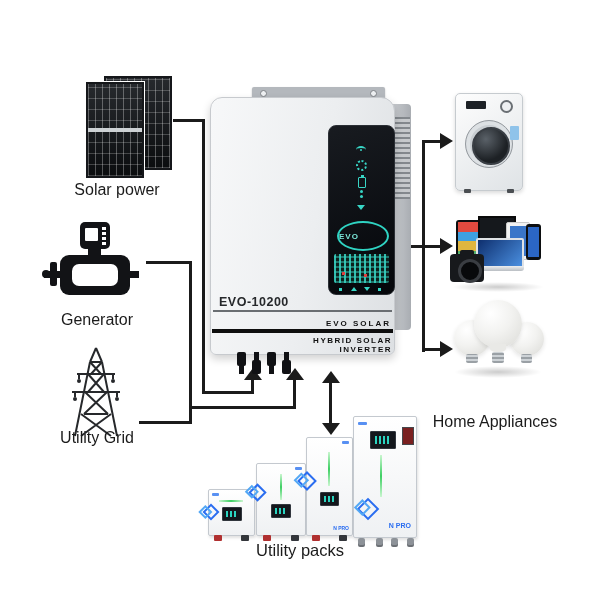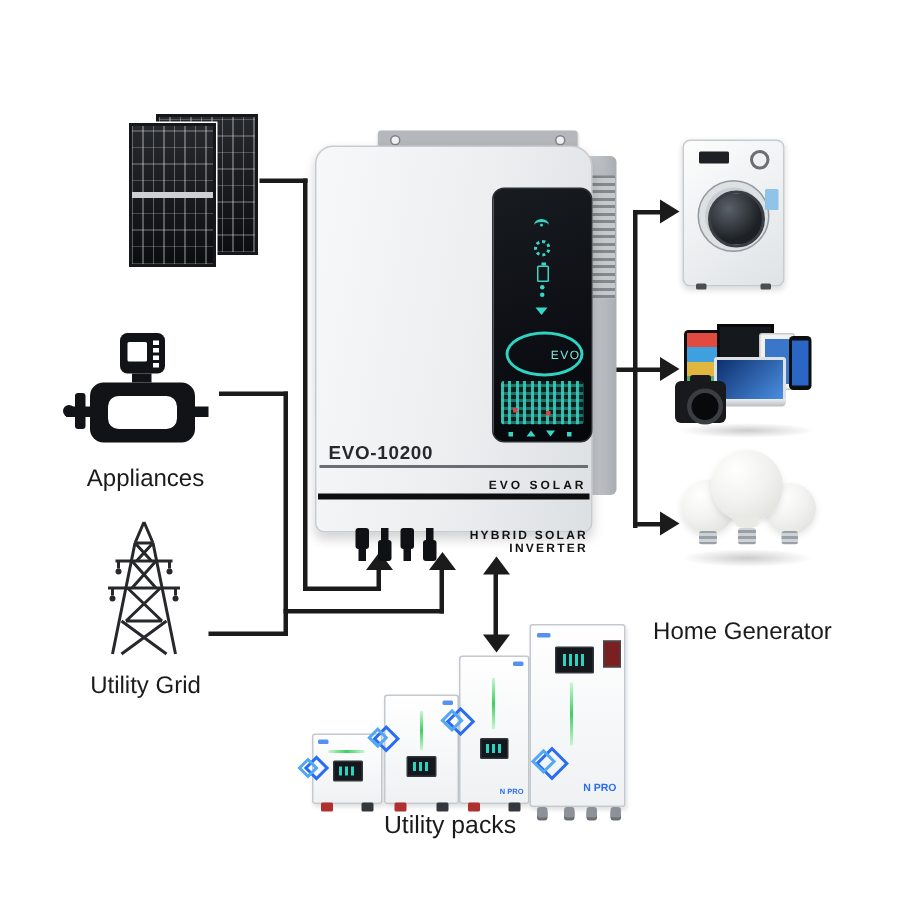--- a/index.html
+++ b/index.html
@@ -28,22 +28,22 @@
 
   
   .bracket{background:#b4b8bd;border-radius:2px;box-shadow:0 1px 2px rgba(0,0,0,.25);}
   .hole{position:absolute;width:5px;height:5px;background:#eef0f2;border:1px solid #7e8286;border-radius:50%;}
   .inv-body{background:linear-gradient(100deg,#f7f8f9 0%,#eceef0 55%,#dde0e3 100%);
             border:1px solid #c7cace;border-radius:12px 14px 6px 6px;
             box-shadow:0 4px 8px rgba(0,0,0,.18);}
   .side-fin{background:linear-gradient(90deg,#c9ccd0,#a9adb2);border-radius:0 4px 4px 0;}
   .heatsink{background:repeating-linear-gradient(0deg,#83888d 0 2px,#c6c9cc 2px 5px);}
   .disp{background:linear-gradient(160deg,#181b20,#04060a);border:1px solid #2b2f35;border-radius:8px;}
-  .oval{border:2px solid #2fd3c2;border-radius:50%;display:flex;align-items:center;justify-content:flex-end;
-        color:#7ce8da;font-size:8px;font-weight:normal;letter-spacing:1px;}
+  .oval{border:2px solid #2fd3c2;border-radius:50%;display:flex;align-items:center;justify-content:flex-start;
+        color:#7ce8da;font-size:8px;font-weight:bold;letter-spacing:1px;}
   .lcd{background-color:#0c211d;border-radius:2px;
        background-image:
          repeating-linear-gradient(90deg, rgba(56,214,198,.85) 0 2px, transparent 2px 5px),
          repeating-linear-gradient(0deg, rgba(56,214,198,.45) 0 2px, transparent 2px 5px);}
   .reddot{position:absolute;width:3px;height:3px;background:#e04040;}
   .pi{position:absolute;}
   .icon-wifi{width:10px;height:6px;border-top:2px solid #38d6c6;border-radius:50% 50% 0 0;}
   .icon-wifi::after{content:'';display:block;width:2px;height:2px;background:#38d6c6;border-radius:50%;margin:1px auto 0;}
   .icon-gear{width:7px;height:7px;border:2px dotted #38d6c6;border-radius:50%;}
   .icon-batt{width:6px;height:9px;border:1px solid #38d6c6;border-radius:1px;}
@@ -124,55 +124,56 @@
   <div class="ah-right" style="left:440px;top:133px;"></div>
   <div class="wire" style="left:422px;top:245px;width:20px;height:3px;"></div>
   <div class="ah-right" style="left:440px;top:238px;"></div>
   <div class="wire" style="left:422px;top:348px;width:20px;height:3px;"></div>
   <div class="ah-right" style="left:440px;top:341px;"></div>
 
   <div class="abs" style="left:86px;top:74px;width:86px;height:102px;">
     <div class="sp" style="left:18px;top:2px;width:64px;height:90px;"></div>
     <div class="sp front" style="left:0px;top:8px;width:54px;height:92px;"></div>
   </div>
+  <div class="label abs" style="left:62px;top:181px;width:110px;">Solar power</div>
 
   <svg class="abs" style="left:42px;top:220px;" width="100" height="82" viewBox="0 0 100 82">
     <rect x="38" y="2" width="30" height="27" rx="5" fill="#121316"></rect>
     <rect x="43" y="8" width="13" height="13" rx="1" fill="#fff"></rect>
     <rect x="60" y="7" width="4" height="3" fill="#fff"></rect>
       <rect x="60" y="12" width="4" height="3" fill="#fff"></rect>
     <rect x="60" y="17" width="4" height="3" fill="#fff"></rect>
       <rect x="60" y="22" width="4" height="3" fill="#fff"></rect>
     <rect x="46" y="29" width="13" height="6" fill="#121316"></rect>
     <rect x="18" y="35" width="70" height="40" rx="9" fill="#121316"></rect>
     <rect x="30" y="44" width="46" height="22" rx="7" fill="#fff"></rect>
     <rect x="2" y="51" width="18" height="7" fill="#121316"></rect>
     <rect x="8" y="42" width="7" height="24" rx="2" fill="#121316"></rect>
     <circle cx="4" cy="54" r="4" fill="#121316"></circle>
     <rect x="86" y="51" width="11" height="7" fill="#121316"></rect>
   </svg>
-  <div class="label abs" style="left:42px;top:311px;width:110px;">Appliances</div>
+  <div class="label abs" style="left:42px;top:311px;width:110px;">Generator</div>
 
   <svg class="abs" style="left:55px;top:346px;" width="85" height="94" viewBox="0 0 85 94">
     <g stroke="#26282b" stroke-width="2" fill="none">
       <path d="M41 2 L35 16 M41 2 L47 16 M35 16 L47 16"></path>
       <path d="M35 16 L20 90 M47 16 L62 90"></path>
       <path d="M22 28 L60 28 M17 46 L65 46"></path>
       <path d="M35 16 L46 28 M47 16 L36 28"></path>
       <path d="M33 28 L49 46 M49 28 L33 46"></path>
       <path d="M30 46 L53 68 M52 46 L29 68 M29 68 L53 68"></path>
       <path d="M26 68 L56 90 M56 68 L26 90"></path>
       <path d="M24 28 l0 5 M58 28 l0 5 M20 46 l0 5 M62 46 l0 5"></path>
     </g>
     <circle cx="24" cy="35" r="2" fill="#26282b"></circle>
       <circle cx="58" cy="35" r="2" fill="#26282b"></circle>
     <circle cx="20" cy="53" r="2" fill="#26282b"></circle>
       <circle cx="62" cy="53" r="2" fill="#26282b"></circle>
   </svg>
-  <div class="label abs" style="left:42px;top:449px;width:110px;">Utility Grid</div>
+  <div class="label abs" style="left:42px;top:429px;width:110px;">Utility Grid</div>
 
   <div class="bracket abs" style="left:252px;top:87px;width:133px;height:13px;">
     <div class="hole" style="left:8px;top:3px;"></div>
     <div class="hole" style="right:8px;top:3px;"></div>
   </div>
   <div class="side-fin abs" style="left:392px;top:104px;width:19px;height:226px;"></div>
   <div class="heatsink abs" style="left:393px;top:117px;width:17px;height:82px;"></div>
   <div class="inv-body abs" style="left:210px;top:97px;width:183px;height:256px;">
 
     <div class="disp abs" style="left:117px;top:27px;width:65px;height:168px;">
@@ -192,21 +193,21 @@
         <div class="tch-sq" style="left:2px;top:2px;"></div>
         <div class="tch-up" style="left:14px;top:1px;"></div>
         <div class="tch-dn" style="left:27px;top:1px;"></div>
         <div class="tch-sq" style="left:41px;top:2px;"></div>
       </div>
     </div>
     <div class="model-txt abs" style="left:8px;top:197px;">EVO-10200</div>
     <div class="thin-line abs" style="left:2px;top:212px;width:179px;height:2px;"></div>
     <div class="band-txt abs" style="left:90px;top:221px;width:90px;">EVO SOLAR</div>
     <div class="thick-line abs" style="left:1px;top:231px;width:181px;height:4px;"></div>
-    <div class="band-txt abs" style="left:60px;top:254px;width:121px;letter-spacing:1.5px;">HYBRID SOLAR INVERTER</div>
+    <div class="band-txt abs" style="left:60px;top:238px;width:121px;letter-spacing:1.5px;">HYBRID SOLAR INVERTER</div>
   </div>
 
   <div class="mc4" style="left:237px;top:352px;height:14px;">
       <div class="stem" style="top:13px;"></div>
     </div>
   <div class="mc4" style="left:252px;top:360px;height:14px;">
       <div class="stem" style="top:-8px;"></div>
     </div>
   <div class="mc4" style="left:267px;top:352px;height:14px;">
       <div class="stem" style="top:13px;"></div>
@@ -249,21 +250,21 @@
   <div class="abs" style="left:452px;top:296px;width:92px;height:90px;">
     <div class="shadow" style="left:2px;top:70px;width:88px;height:12px;"></div>
     <div class="globe" style="left:2px;top:24px;width:36px;height:36px;"></div>
     <div class="bbase" style="left:14px;top:58px;width:12px;height:9px;"></div>
     <div class="globe" style="left:58px;top:26px;width:34px;height:34px;"></div>
     <div class="bbase" style="left:69px;top:58px;width:11px;height:9px;"></div>
     <div class="globe" style="left:22px;top:4px;width:48px;height:48px;"></div>
     <div class="abs" style="left:38px;top:48px;width:16px;height:8px;background:#e9e9e6;border-radius:0 0 40% 40%;"></div>
     <div class="bbase" style="left:40px;top:56px;width:12px;height:11px;"></div>
   </div>
-  <div class="label abs" style="left:430px;top:413px;width:130px;">Home Generator</div>
+  <div class="label abs" style="left:430px;top:413px;width:130px;">Home Appliances</div>
 
   <div class="bat" style="left:208px;top:489px;width:45px;height:45px;">
     <div class="chip" style="left:3px;top:3px;width:7px;"></div>
     <div class="gstripe-h" style="left:10px;top:10px;width:24px;"></div>
     <div class="bscreen" style="left:13px;top:17px;width:18px;height:12px;"></div>
     <div class="diamond" style="left:-4px;top:16px;width:8px;height:8px;"></div>
     <div class="term" style="left:5px;bottom:-6px;width:8px;background:#b03030;"></div>
     <div class="term" style="right:5px;bottom:-6px;width:8px;background:#33363b;"></div>
   </div>
   <div class="bat" style="left:256px;top:463px;width:48px;height:71px;">

